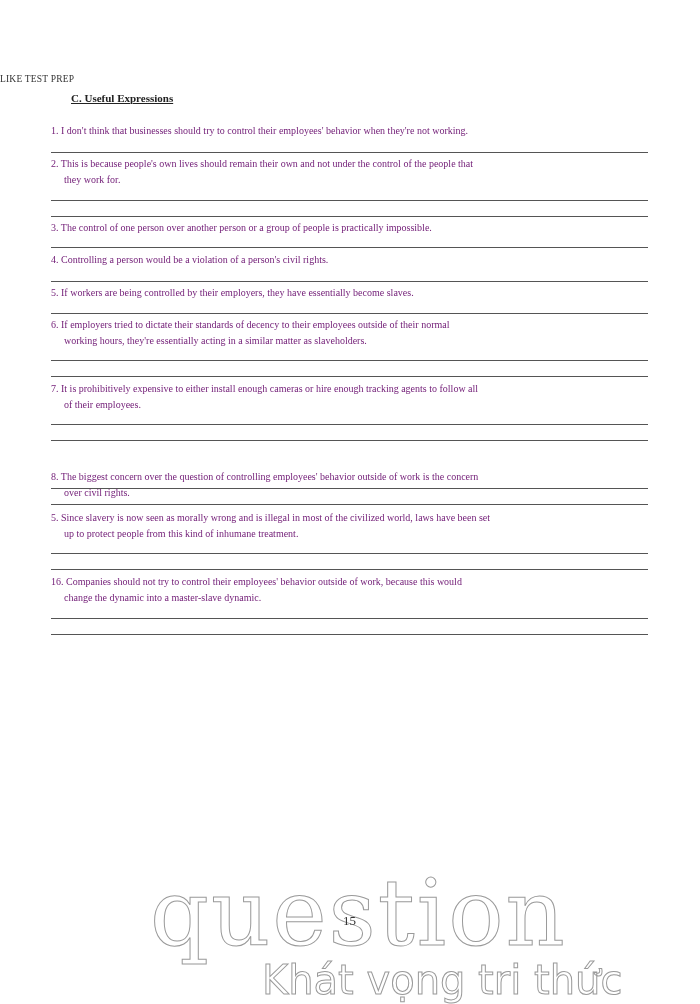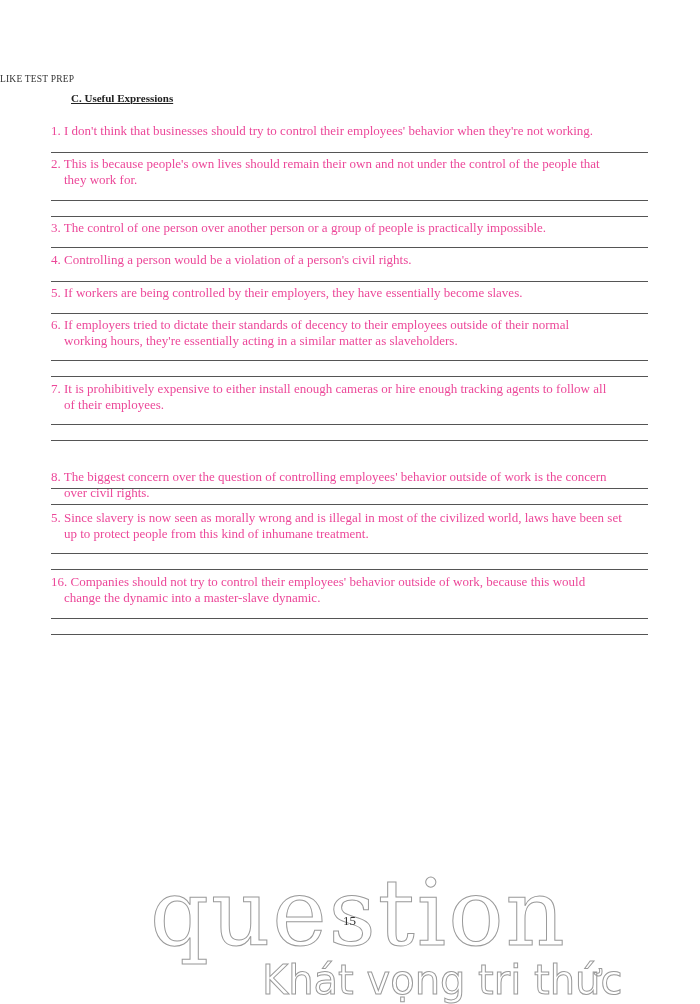--- a/index.html
+++ b/index.html
@@ -11,21 +11,21 @@
   .header {
     position: absolute; top: 74px; left: 0; width: 700px; text-align: left;
     font-size: 9.5px; letter-spacing: 0.2px; color: #333;
   }
   .section-title {
     position: absolute; top: 92px; left: 51px;
     font-size: 11px; font-weight: bold; text-decoration: underline; color: #222; margin-left: 20px;
   }
   .item {
     position: absolute; left: 51px; width: 600px;
-    font-size: 13px; line-height: 16px; color: #ec4899;
+    font-size: 10px; line-height: 16px; color: #701a75;
   }
   .item .cont { padding-left: 13px; display: block; }
   .rule {
     position: absolute; left: 51px; width: 597px; height: 0;
     border-top: 1.3px solid #555;
   }
   .watermark {
     position: absolute; left: 150px; top: 868px; width: 420px;
     font-family: "DejaVu Serif", serif; font-size: 92px; line-height: 92px;
     color: #ffffff; -webkit-text-stroke: 1px #9a9a9a; letter-spacing: 2px;

